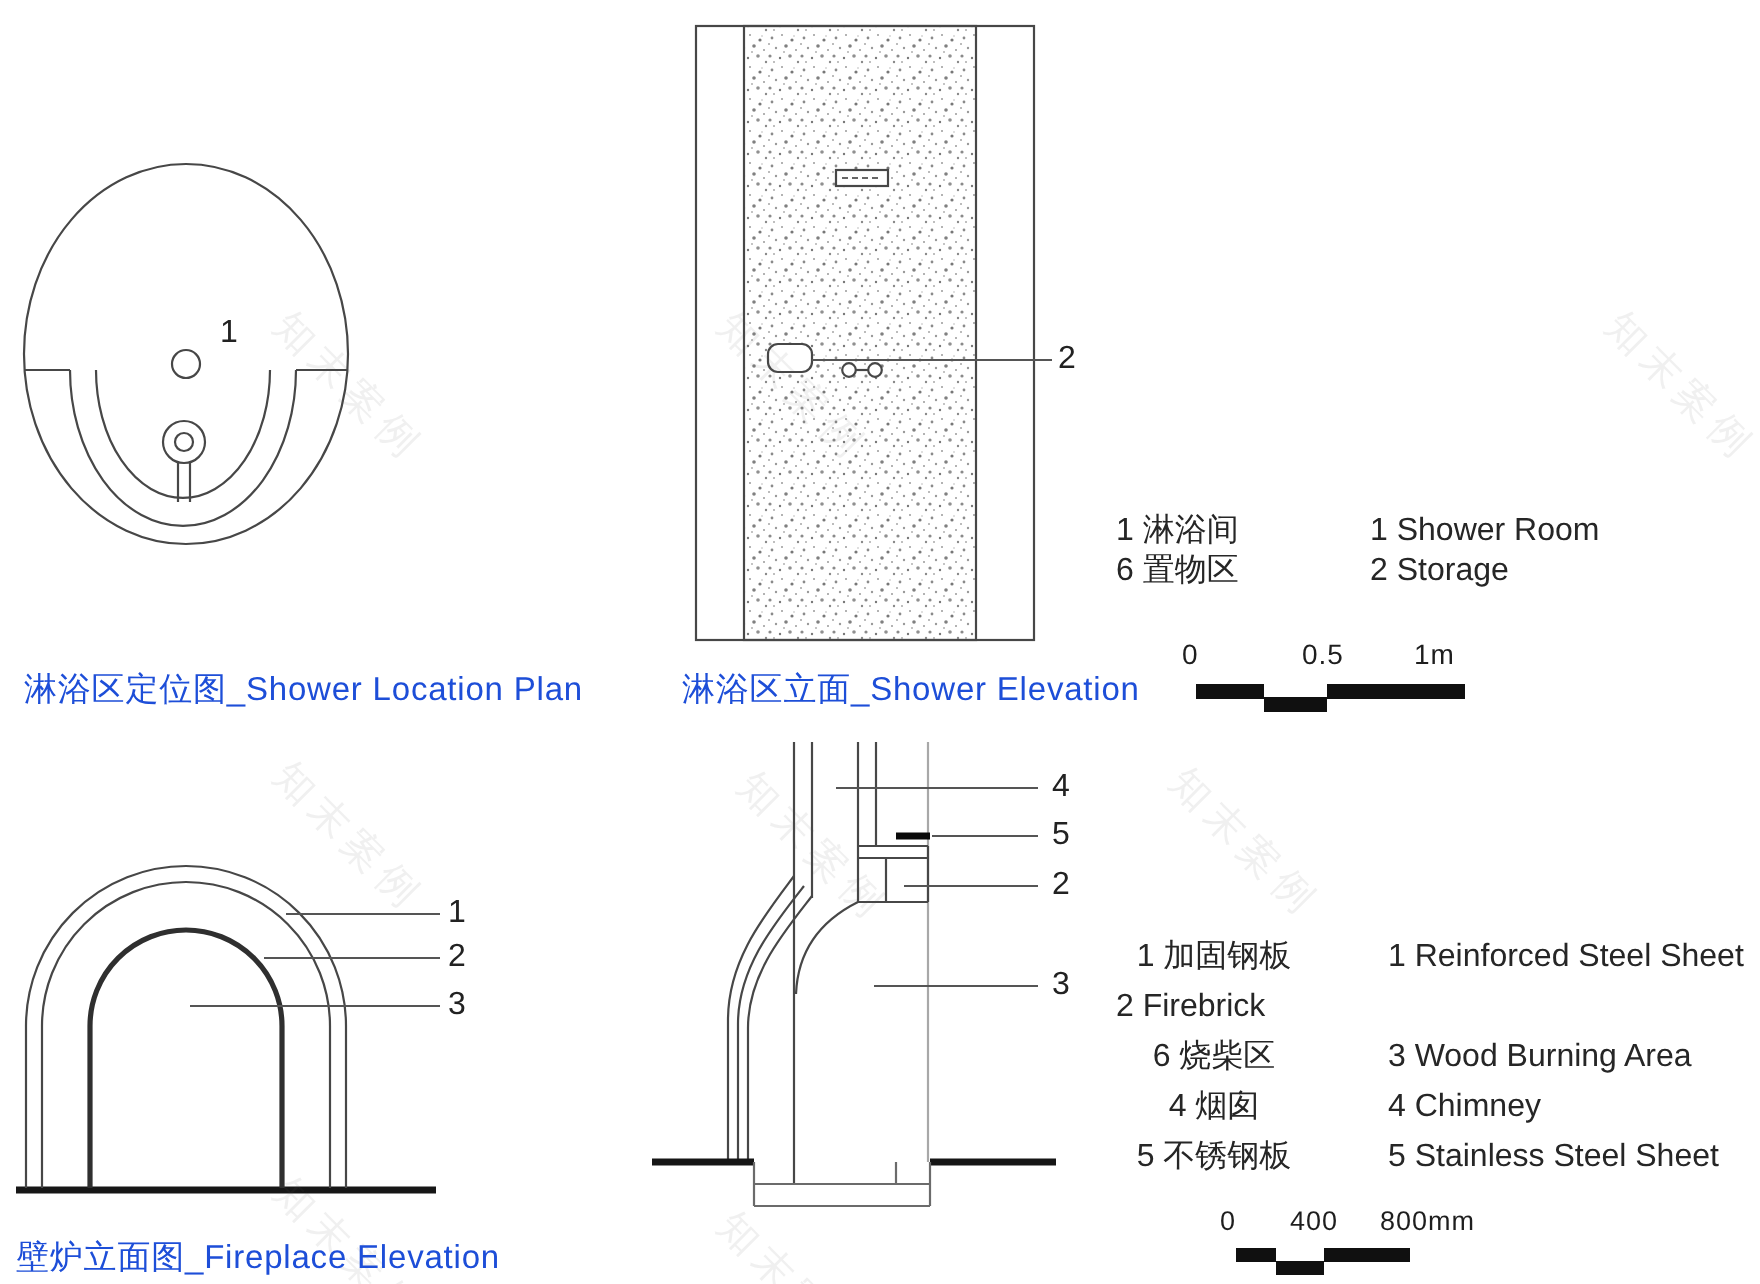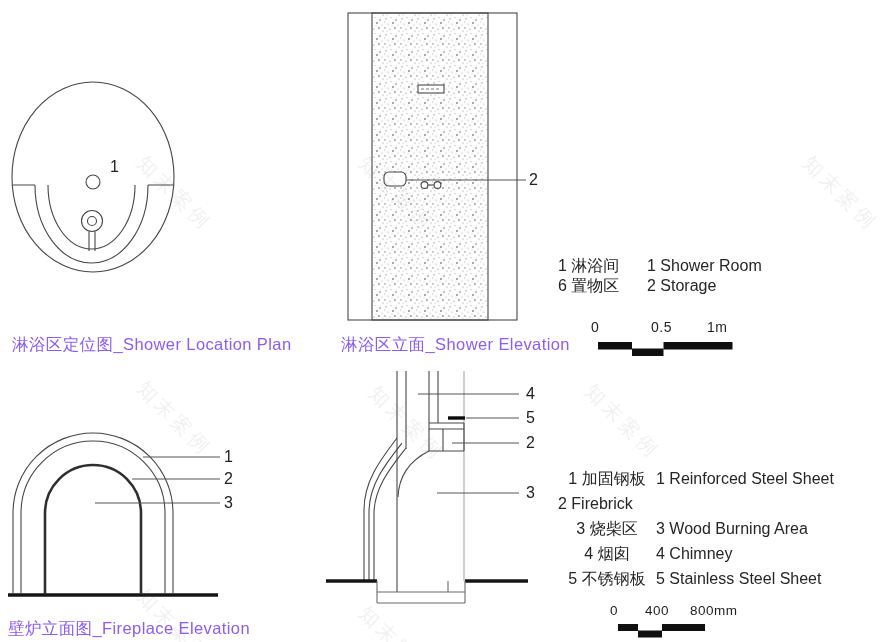--- a/index.html
+++ b/index.html
@@ -9,24 +9,24 @@
   }
   svg{position:absolute;left:0;top:0;}
   .ln{stroke:#474747;fill:none;stroke-width:1.1;}
   .ln-bold{stroke:#2f2f2f;fill:none;stroke-width:2.6;}
   .ln-light{stroke:#a8a8a8;fill:none;stroke-width:1.1;}
   .ln-base{stroke:#6b6b6b;fill:none;stroke-width:1.1;}
   .ground{stroke:#161616;fill:none;stroke-width:3.6;}
   .dash5{stroke:#0a0a0a;fill:none;stroke-width:3.4;}
   .bar{fill:#101010;}
   .whitefill{fill:#ffffff;}
-  .title{position:absolute;color:#8b5cf6;font-size:16.5px;letter-spacing:0.4px;white-space:nowrap;}
+  .title{position:absolute;color:#1d4ed8;font-size:16.5px;letter-spacing:0.4px;white-space:nowrap;}
   .callout{position:absolute;color:#222;font-size:16px;}
   .legend{position:absolute;color:#262626;font-size:16px;white-space:nowrap;}
-  .legend .row{display:flex;}
+  .legend .row{display:flex;gap:38px;}
   .legend-top .row{height:20px;line-height:20px;}
   .legend-top .cn{width:89px;}
   .legend-bottom .row{height:25px;line-height:25px;}
   .legend-bottom .cn{width:98px;text-align:center;}
   .scale-label{position:absolute;color:#1e1e1e;font-size:14px;letter-spacing:0.5px;white-space:nowrap;}
   .scale-label.small{font-size:13.5px;}
   .watermark{
     position:absolute;color:rgba(90,90,90,0.09);font-size:20px;letter-spacing:4px;
     transform:rotate(45deg);transform-origin:left top;white-space:nowrap;pointer-events:none;
   }
@@ -168,21 +168,21 @@
 
   <div class="legend legend-bottom" style="left:558px;top:466px">
     <div class="row">
       <span class="cn">1 加固钢板</span>
       <span class="en">1 Reinforced Steel Sheet</span>
     </div>
     <div class="row">
       <span class="en">2 Firebrick</span>
     </div>
     <div class="row">
-      <span class="cn">3 烧柴区</span>
+      <span class="cn">6 烧柴区</span>
       <span class="en">3 Wood Burning Area</span>
     </div>
     <div class="row">
       <span class="cn">4 烟囱</span>
       <span class="en">4 Chimney</span>
     </div>
     <div class="row">
       <span class="cn">5 不锈钢板</span>
       <span class="en">5 Stainless Steel Sheet</span>
     </div>

